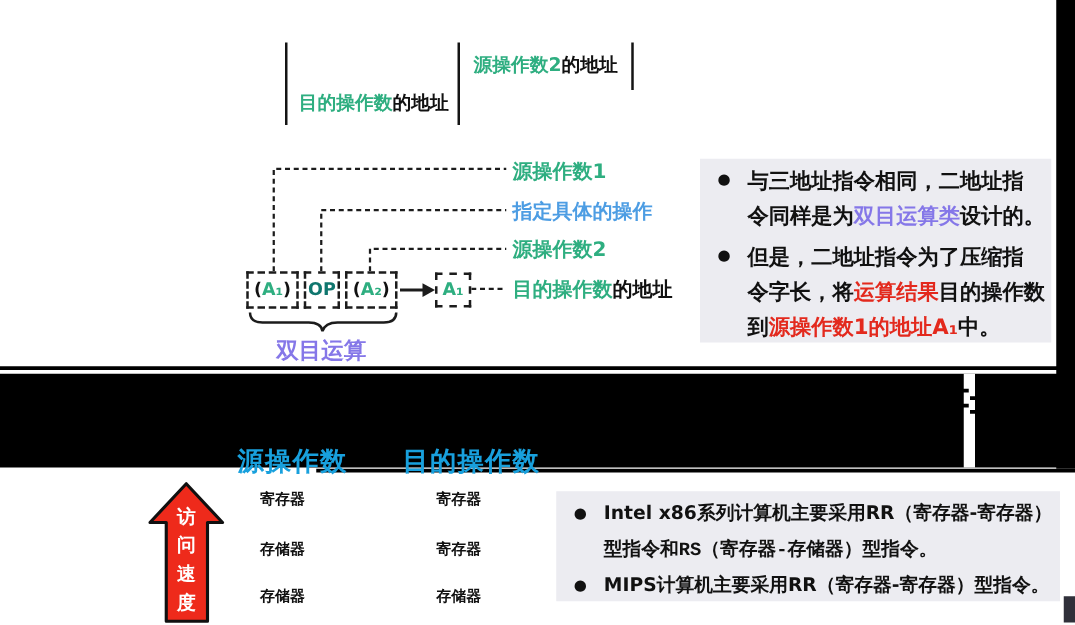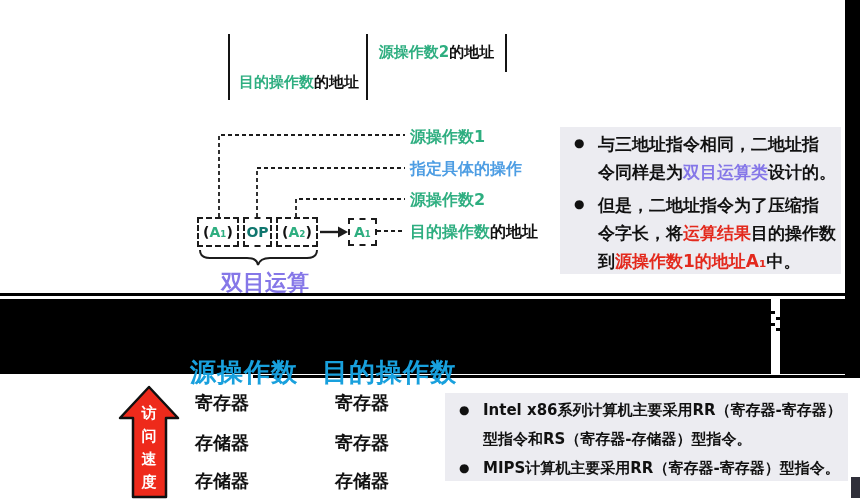--- a/index.html
+++ b/index.html
@@ -18,23 +18,23 @@
   .dbox{box-sizing:border-box;border:2px dashed #1c1c1c;display:flex;align-items:center;
         justify-content:center;font-size:14px;background:#fff;}
   .callout{font-size:16px;}
   
   .note{background:#ececf1;}
   .bullet{font-size:12px;color:#111;}
   .n1-line{font-size:17px;white-space:nowrap;}
   .n2-line{font-size:15px;white-space:nowrap;}
   
   .black{background:#000;}
-  .band-header{font-size:26px;letter-spacing:1px;white-space:nowrap;}
+  .band-header{font-size:21px;letter-spacing:1px;white-space:nowrap;}
   
-  .op-cell{font-size:18px;white-space:nowrap;}
+  .op-cell{font-size:12px;text-align:center;white-space:nowrap;}
   .arrow-label{width:18px;font-size:15px;line-height:23px;text-align:center;color:#fff;
                word-break:break-all;}
   .wm{font-size:14px;white-space:nowrap;}
 </style>
 </head>
 <body>
 
 <div id="stage">
 
   <div class="abs vline" style="left:228px;top:34px;height:66px;"></div>
@@ -74,21 +74,21 @@
     </div>
   <div class="abs dbox" style="left:348px;top:218px;width:29px;height:28px;">
     <span style="color: rgb(46, 174, 128);">A₁</span>
   </div>
 
   <div class="abs callout nowrap" style="left: 410px; top: 127px; color: rgb(46, 174, 128);">源操作数1</div>
   <div class="abs callout nowrap" style="left: 410px; top: 159px; color: rgb(77, 157, 227);">指定具体的操作</div>
   <div class="abs callout nowrap" style="left: 410px; top: 190px; color: rgb(46, 174, 128);">源操作数2</div>
   <div class="abs callout nowrap" style="left:410px;top:222px;"><span style="color: rgb(46, 174, 128);">目的操作数</span><span>的地址</span></div>
 
-  <div class="abs nowrap" style="left: 221px; top: 268px; font-size: 22px; color: rgb(133, 119, 232);">双目运算</div>
+  <div class="abs nowrap" style="left: 221px; top: 268px; font-size: 18px; color: rgb(133, 119, 232);">双目运算</div>
 
   <div class="abs note" style="left: 560px; top: 127px; width: 281px; height: 147px; background: rgb(236, 236, 241);">
     <div class="abs bullet" style="left:14px;top:9px;">●</div>
     <div class="abs n1-line" style="left:38px;top:6px;"><span>与三地址指令相同，二地址指</span></div>
     <div class="abs n1-line" style="left:38px;top:34px;"><span>令同样是为</span><span style="color: rgb(133, 119, 232);">双目运算类</span><span>设计的。</span></div>
     <div class="abs bullet" style="left:14px;top:70px;">●</div>
     <div class="abs n1-line" style="left:38px;top:67px;"><span>但是，二地址指令为了压缩指</span></div>
     <div class="abs n1-line" style="left:38px;top:95px;"><span>令字长，将</span><span style="color: rgb(227, 41, 29);">运算结果</span><span>目的操作数</span></div>
     <div class="abs n1-line" style="left:38px;top:123px;text-align:center;"><span>到</span><span style="color: rgb(227, 41, 29);">源操作数1的地址A₁</span><span>中。</span></div>
   </div>
@@ -111,20 +111,20 @@
   <div class="abs op-cell" style="left:195px;top:391px;width:62px;">寄存器</div>
   <div class="abs op-cell" style="left:335px;top:391px;width:64px;">寄存器</div>
   <div class="abs op-cell" style="left:195px;top:431px;width:62px;">存储器</div>
   <div class="abs op-cell" style="left:335px;top:431px;width:64px;">寄存器</div>
   <div class="abs op-cell" style="left:195px;top:469px;width:62px;">存储器</div>
   <div class="abs op-cell" style="left:335px;top:469px;width:64px;">存储器</div>
 
   <div class="abs note" style="left: 445px; top: 393px; width: 403px; height: 88px; background: rgb(236, 236, 241);">
     <div class="abs bullet" style="left:14px;top:10px;">●</div>
     <div class="abs n2-line" style="left:38px;top:8px;">Intel x86系列计算机主要采用RR（寄存器-寄存器）</div>
-    <div class="abs n2-line" style="left:38px;top:37px;">型指令和RS（寄存器-存储器）型指令。</div>
+    <div class="abs n2-line" style="left:38px;top:37px;font-family:Liberation Mono, monospace;">型指令和RS（寄存器-存储器）型指令。</div>
     <div class="abs bullet" style="left:14px;top:68px;">●</div>
     <div class="abs n2-line" style="left:38px;top:66px;">MIPS计算机主要采用RR（寄存器-寄存器）型指令。</div>
   </div>
 
   <div class="abs" style="left:851px;top:477px;width:9px;height:21px;background:#30303a;"></div>
 
 </div>
 
 </body></html>

